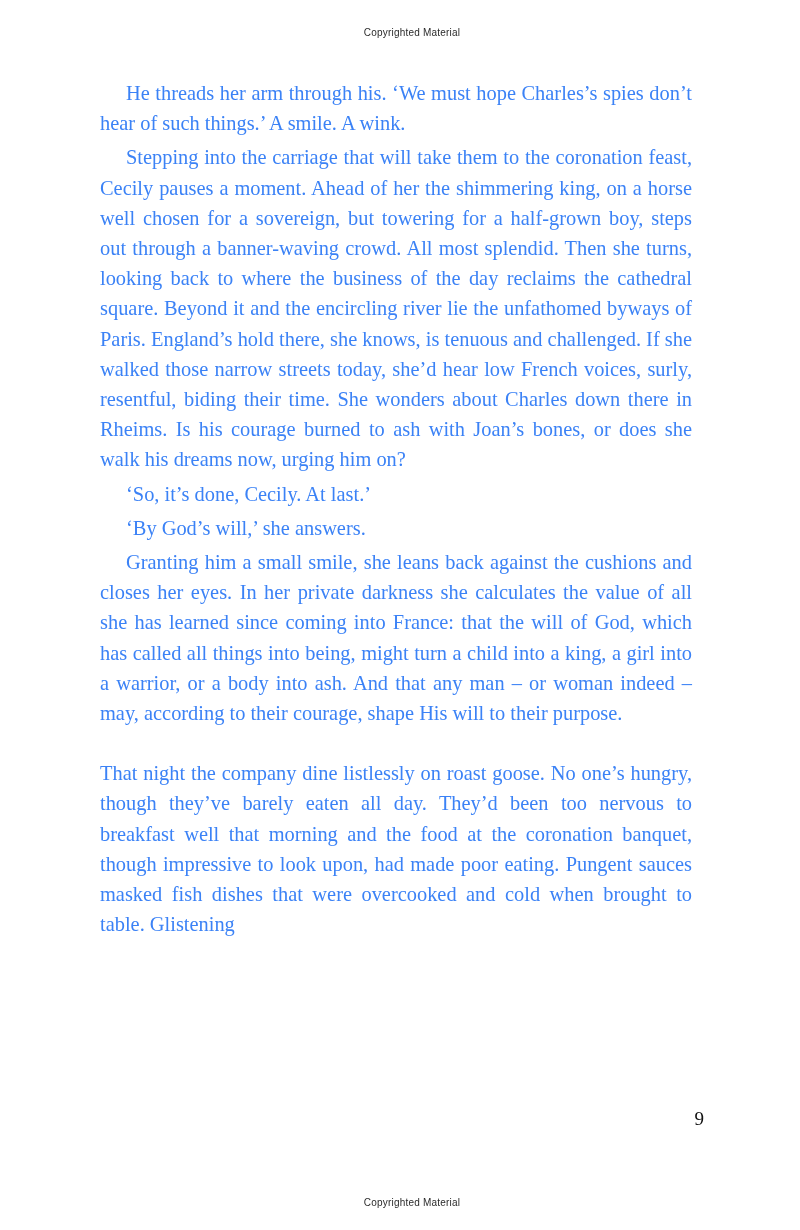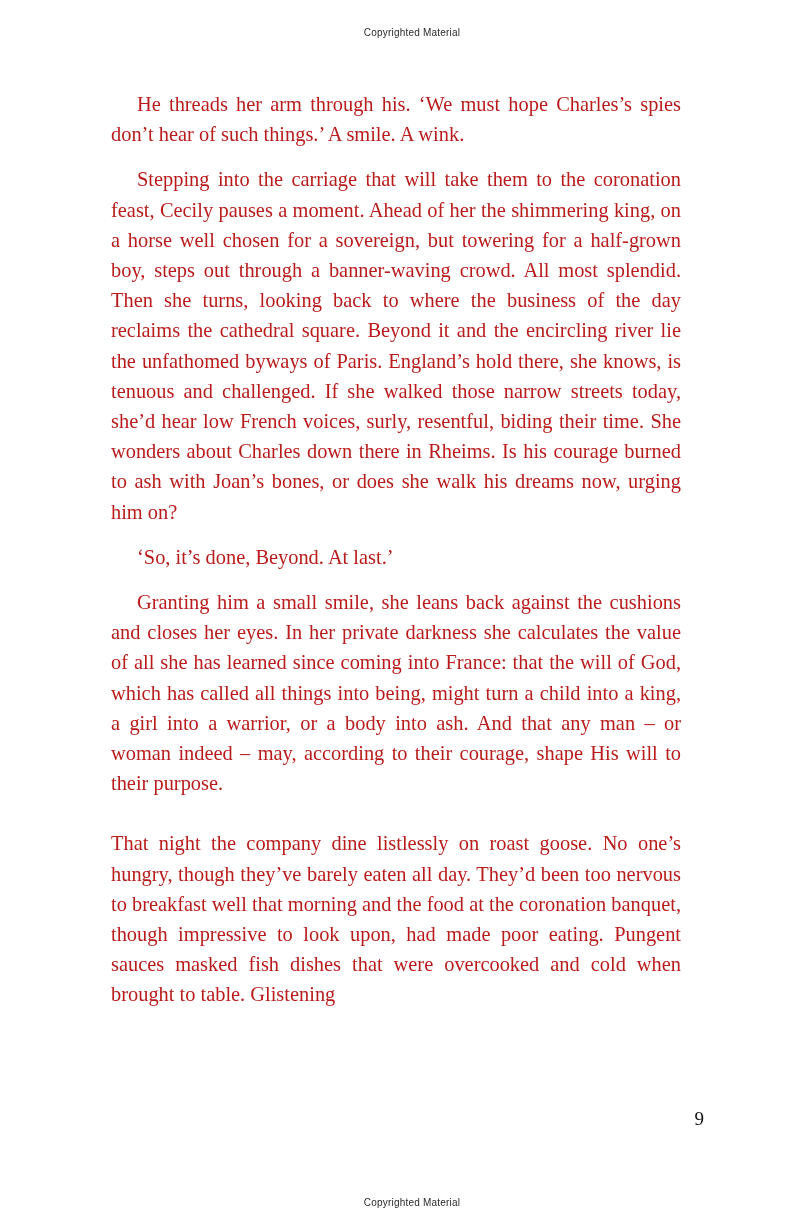--- a/index.html
+++ b/index.html
@@ -37,27 +37,27 @@
   .watermark-bottom {
     bottom: 22px;
   }
   .text-column {
     position: absolute;
     left: 96px;
     top: 74px;
     width: 600px;
   }
   p.para {
-    margin: 15px;
+    margin: 4px;
     font-size: 20.4px;
     line-height: 30.2px;
     text-align: justify;
     text-justify: inter-word;
     hyphens: manual;
-    color: #b91c1c;
+    color: #3b82f6;
   }
   p.indent {
     text-indent: 26px;
   }
   p.gap-before {
     margin-top: 30px;
   }
   .page-number {
     position: absolute;
     right: 96px;
@@ -69,21 +69,22 @@
 </head>
 <body>
 
 <div class="page">
 
   <div class="watermark watermark-top">Copyrighted Material</div>
 
   <div class="text-column">
     <p class="para indent">He threads her arm through his. ‘We must hope Charles’s spies don’t hear of such things.’ A smile. A wink.</p>
     <p class="para indent">Stepping into the carriage that will take them to the coronation feast, Cecily pauses a moment. Ahead of her the shimmering king, on a horse well chosen for a sovereign, but towering for a half-grown boy, steps out through a banner-waving crowd. All most splendid. Then she turns, looking back to where the business of the day reclaims the cathedral square. Beyond it and the encircling river lie the unfathomed byways of Paris. England’s hold there, she knows, is tenuous and challenged. If she walked those narrow streets today, she’d hear low French voices, surly, resentful, biding their time. She wonders about Charles down there in Rheims. Is his courage burned to ash with Joan’s bones, or does she walk his dreams now, urging him on?</p>
-    <p class="para indent">‘So, it’s done, Beyond. At last.’</p>
+    <p class="para indent">‘So, it’s done, Cecily. At last.’</p>
+    <p class="para indent">‘By God’s will,’ she answers.</p>
     <p class="para indent">Granting him a small smile, she leans back against the cushions and closes her eyes. In her private darkness she calculates the value of all she has learned since coming into France: that the will of God, which has called all things into being, might turn a child into a king, a girl into a warrior, or a body into ash. And that any man – or woman indeed – may, according to their courage, shape His will to their purpose.</p>
     <p class="para gap-before">That night the company dine listlessly on roast goose. No one’s hungry, though they’ve barely eaten all day. They’d been too nervous to breakfast well that morning and the food at the coronation banquet, though impressive to look upon, had made poor eating. Pungent sauces masked fish dishes that were overcooked and cold when brought to table. Glistening</p>
   </div>
 
   <div class="page-number">9</div>
 
   <div class="watermark watermark-bottom">Copyrighted Material</div>
 
 </div>
 

